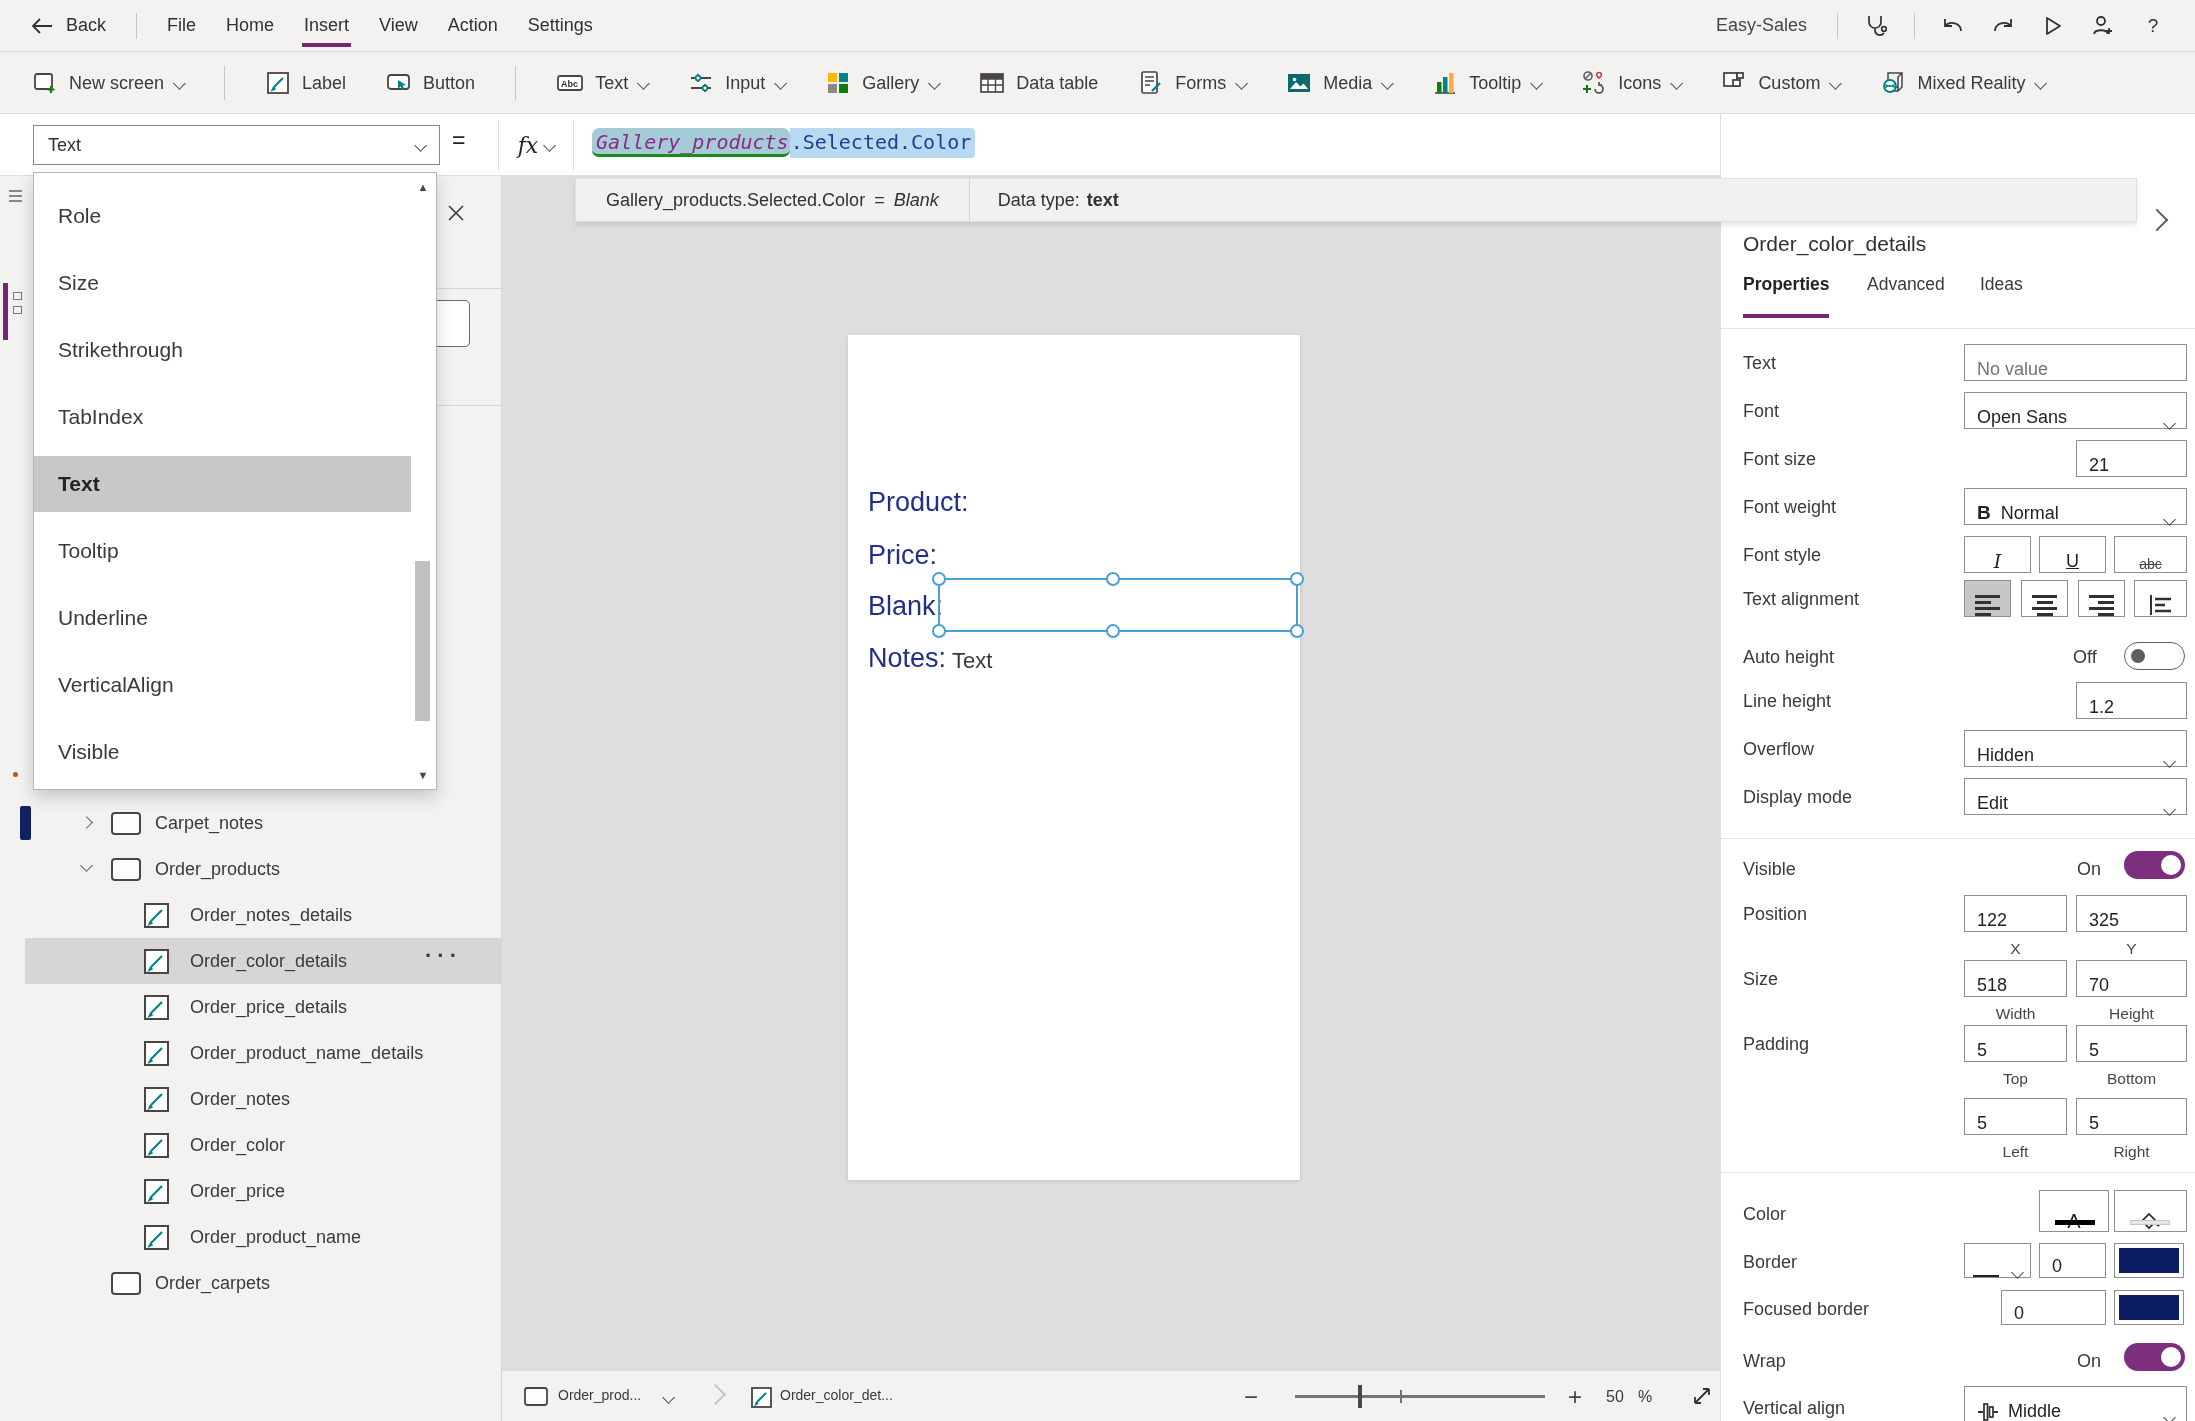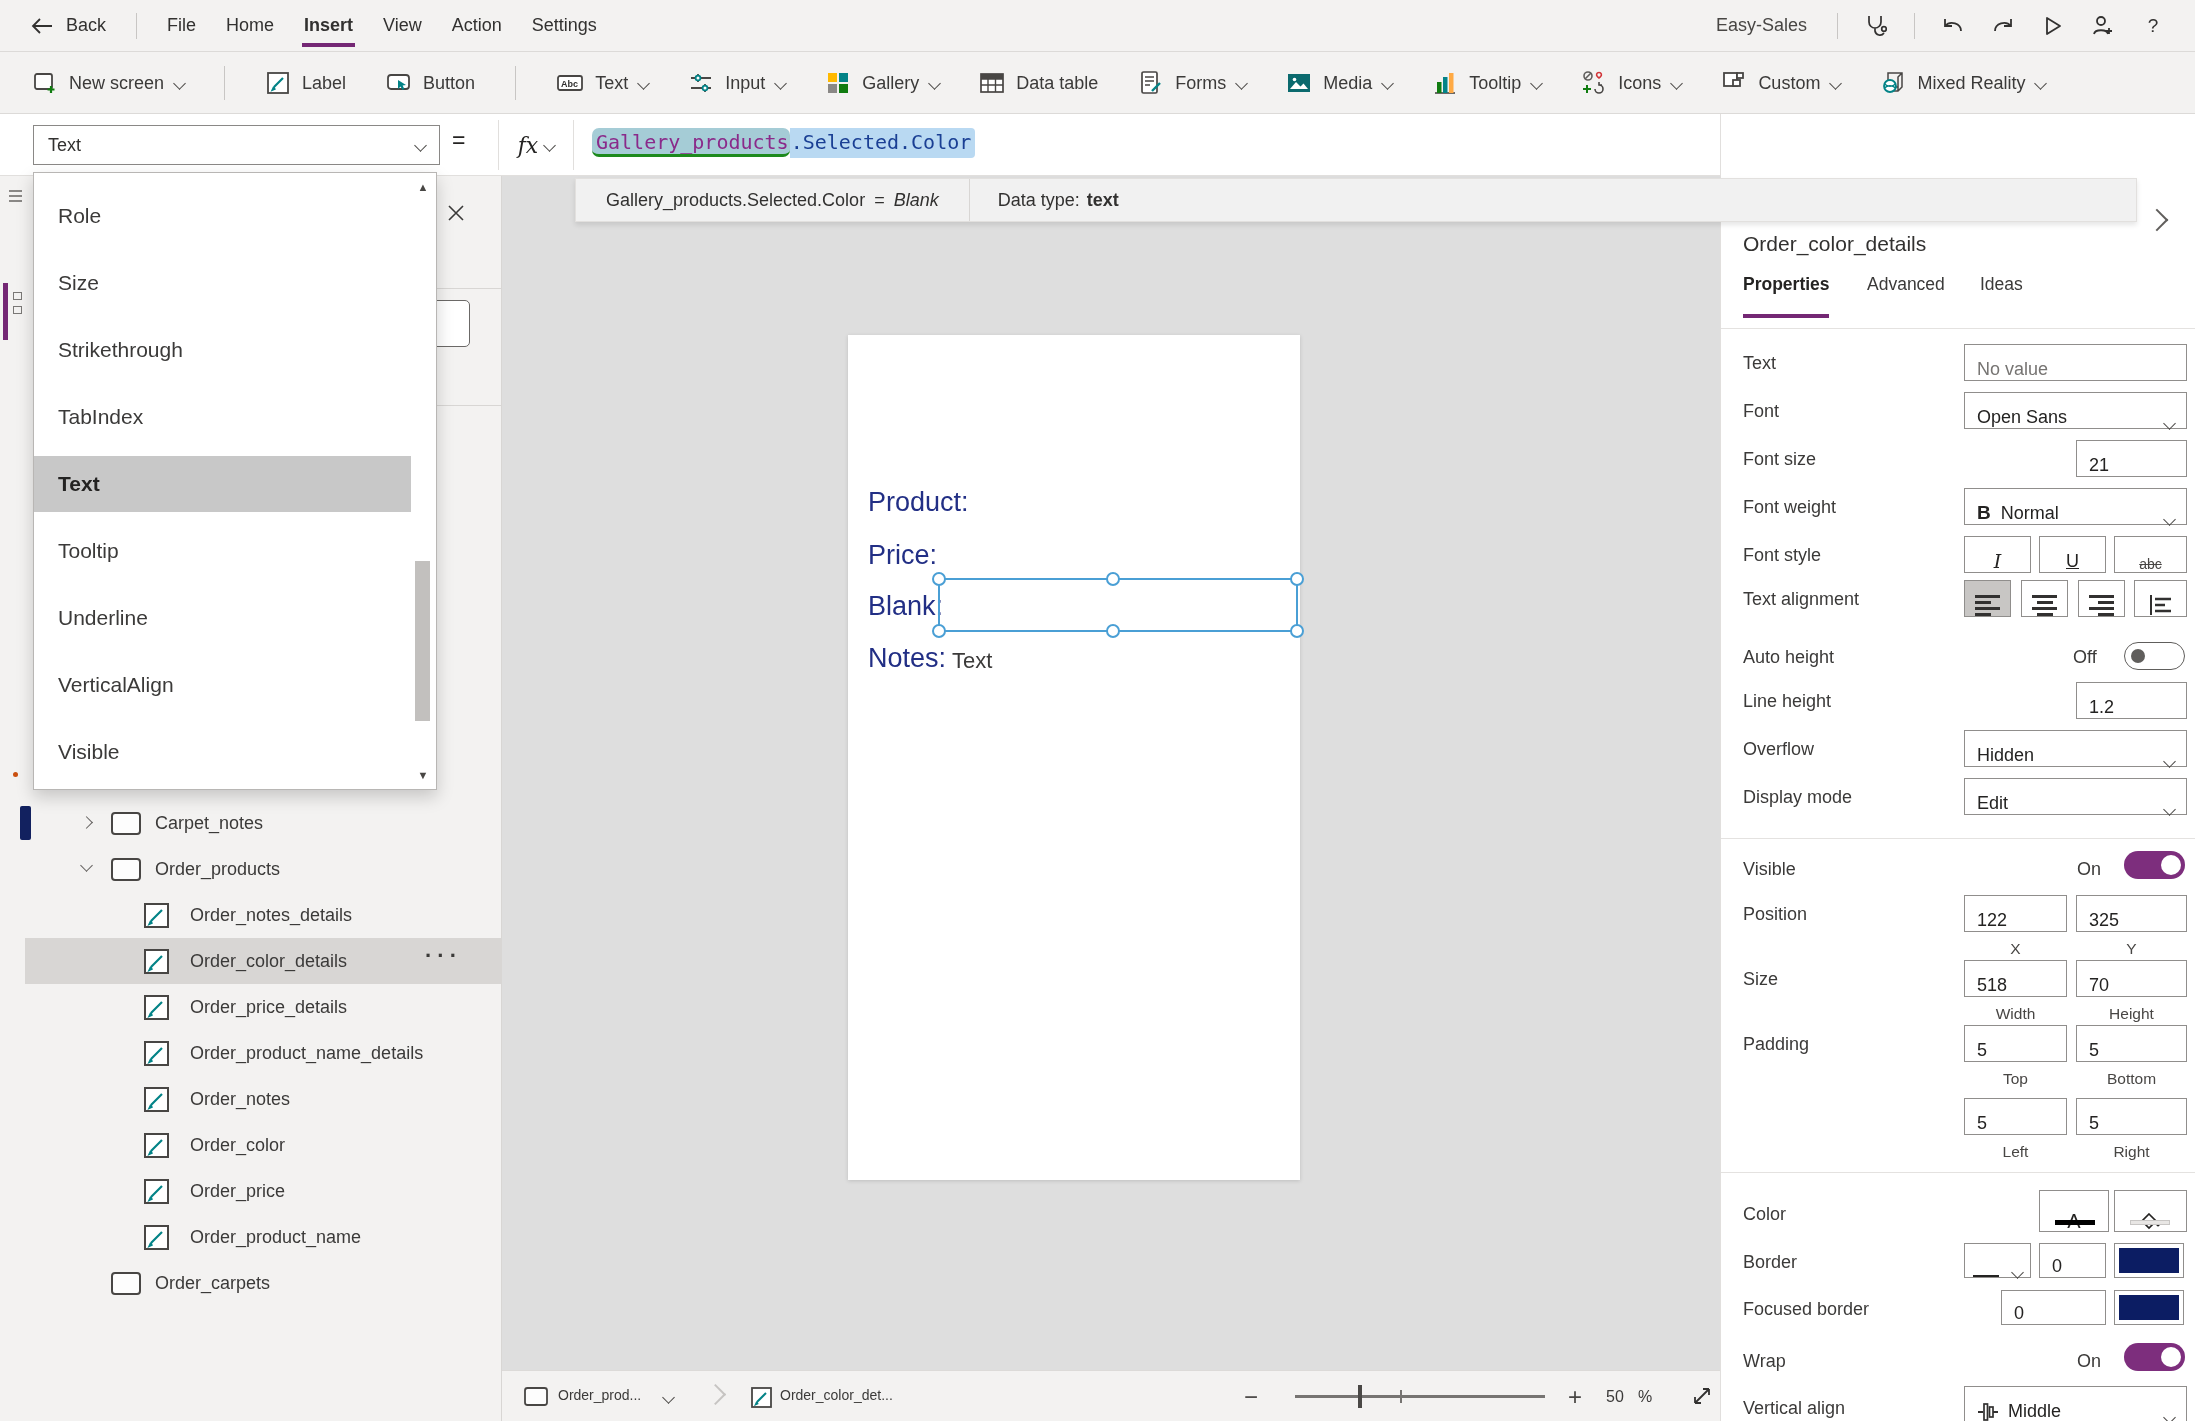--- a/index.html
+++ b/index.html
@@ -13,40 +13,40 @@
   .cdn{transform:rotate(45deg)}
   .crt{transform:rotate(-45deg)}
 
   
   .menubar{position:absolute;top:0;left:0;width:2195px;height:52px;display:flex;align-items:stretch;justify-content:space-between;border-bottom:1px solid #dcdad8;padding:0 30px}
   .mleft,.mright{display:flex;align-items:center}
   .mleft{gap:30px;font-size:18px}
   .back{display:flex;align-items:center;gap:12px;font-size:18px}
   .mdiv{width:1px;height:26px;background:#c8c6c4}
   .mitem{position:relative;display:flex;align-items:center;height:52px;cursor:default}
-  .mitem.active{font-weight:bold}
+  .mitem.active{font-weight:normal}
   .mitem.active::after{content:'';position:absolute;left:-2px;right:-2px;bottom:5px;height:4px;background:#742774}
   .mright{gap:26px}
   .appname{font-size:18px;color:#484644;margin-right:4px}
   .micon{width:24px;height:24px;display:flex;align-items:center;justify-content:center}
   .qmark{font-size:19px;color:#323130}
 
   
   .ribbon{position:absolute;top:53px;left:0;width:2195px;height:61px;display:flex;align-items:center;padding-left:32px;border-bottom:1px solid #dcdad8;background:#f3f2f1}
   .ritem{display:flex;align-items:center;gap:11px;font-size:18px;color:#3b3a39;margin-right:40px;white-space:nowrap}
   .rdiv{width:1px;height:34px;background:#c8c6c4;margin-right:40px}
 
   
   .frow{position:absolute;top:114px;left:0;width:2195px;height:62px;background:#fff;border-bottom:1px solid #e1dfdd}
   .propfield{position:absolute;left:33px;top:11px;width:407px;height:40px;border:1px solid #8a8886;background:#fff;display:flex;align-items:center;justify-content:space-between;padding:0 14px;font-size:18px}
   .eq{position:absolute;left:452px;top:13px;font-size:23px;color:#242322}
   .fxbox{position:absolute;left:498px;top:6px;width:76px;height:50px;border-left:1px solid #e1dfdd;border-right:1px solid #e1dfdd;display:flex;align-items:center;justify-content:center;gap:7px}
   .fxg{font-family:"DejaVu Serif",serif;font-style:italic;font-size:22px;color:#242322}
   .formula{position:absolute;left:592px;top:14px;font-family:"DejaVu Sans Mono",monospace;font-size:20px;display:flex;align-items:center}
-  .tok-entity{color:#8a2a8a;background:#a5ccd6;border-bottom:3.5px solid #1d8a1d;border-radius:7px;padding:2px 1px 0 4px}
+  .tok-entity{font-style:italic;color:#8a2a8a;background:#a5ccd6;border-bottom:3.5px solid #1d8a1d;border-radius:7px;padding:2px 1px 0 4px}
   .tok-member{color:#1a3f94;background:#b9d9f2;padding:2px 4px 3.5px 1px;border-radius:0 4px 4px 0}
   .fexpand{position:absolute;right:32px;top:22px}
   .fexpand .cdn{width:12px;height:12px;border-color:#605e5c}
 
   
   .intelli{position:absolute;left:575px;top:178px;width:1562px;height:44px;background:#f1f1f1;border:1px solid #e2e0de;box-shadow:0 3px 5px rgba(0,0,0,.10);display:flex;align-items:center;font-size:18px;z-index:60}
   .iseg1{padding:0 30px;display:flex;gap:9px;align-items:center}
   .idiv{width:1px;align-self:stretch;background:#d8d6d4}
   .iseg2{padding:0 28px;display:flex;gap:7px;align-items:center}
   .blank{font-style:italic}

